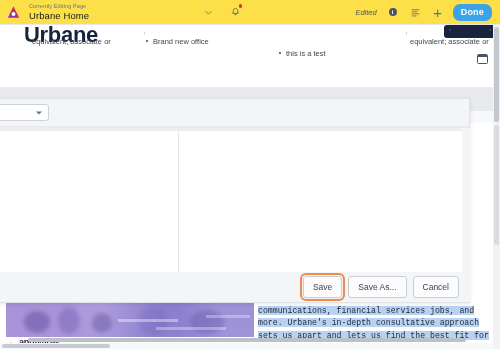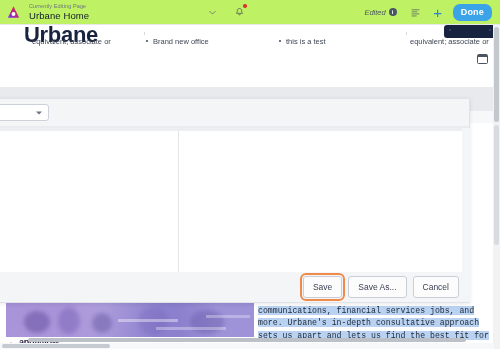--- a/index.html
+++ b/index.html
@@ -8,34 +8,34 @@
     overflow: hidden;
     font-family: "Liberation Sans", sans-serif;
     background: #ffffff;
     -webkit-font-smoothing: antialiased;
   }
   #app { position: relative; width: 500px; height: 349px; background: #f4f5f7; }
 
   
   .topbar {
     position: absolute; top: 0; left: 0; width: 500px; height: 25px;
-    background: #bef264; border-bottom: 1px solid #e6e8eb;
+    background: #fde047; border-bottom: 1px solid #e6e8eb;
     display: flex; align-items: center; padding: 0 6px; z-index: 40;
   }
   .brand-mark { width: 15px; height: 15px; flex: 0 0 15px; margin-right: 8px; position: relative; }
   .brand-mark svg { display: block; }
   .editing-block { display: flex; flex-direction: column; justify-content: center; line-height: 1; }
   .editing-kicker { font-size: 5.5px; color: #6b7280; letter-spacing: .1px; margin-bottom: 2px; }
   .editing-title { font-size: 9.5px; color: #111827; font-weight: 400; letter-spacing: .1px; }
   .topbar-spacer { flex: 1 1 auto; }
   .chev-btn { width: 18px; height: 18px; display: flex; align-items: center; justify-content: center; color: #6b7280; }
   .chev-btn svg { display: block; }
   .bell-btn { width: 20px; height: 20px; display: flex; align-items: center; justify-content: center; position: relative; margin-left: 8px; }
   .bell-dot { position: absolute; top: 2px; right: 3px; width: 3.5px; height: 3.5px; border-radius: 50%; background: #e03131; }
-  .edited-wrap { display: flex; align-items: center; gap: 3px; margin-right: 10px; }
+  .edited-wrap { display: flex; align-items: center; gap: 12px; margin-right: 10px; }
   .edited-label { font-size: 7.5px; color: #4b5563; font-style: italic; }
   .info-icon { width: 8px; height: 8px; border-radius: 50%; background: #4b5563; color: #fff;
     font-size: 6px; line-height: 8px; text-align: center; font-style: normal; font-weight: bold; }
   .icon-btn { width: 18px; height: 18px; display: flex; align-items: center; justify-content: center; color: #4b5563; margin-right: 4px; }
   .plus-btn { width: 18px; height: 18px; display: flex; align-items: center; justify-content: center; color: #2f7fd1; font-size: 15px; line-height: 1; font-weight: 300; margin-right: 6px; }
   .done-btn {
     height: 17px; min-width: 35px; padding: 0 8px; background: #3ba3e8; color: #fff;
     border: none; border-radius: 7px; font-size: 9px; font-weight: 700;
     font-family: "Liberation Sans", sans-serif; letter-spacing: .2px; cursor: pointer;
     display: flex; align-items: center; justify-content: center; margin-right: 2px;
@@ -62,21 +62,21 @@
   .hero-cta::after { right: 5px; }
 
   
   .bullets-row {
     position: absolute; top: 12px; left: 0; width: 500px; height: 18px;
     display: flex; align-items: flex-start;
   }
   .bcol { position: relative; font-size: 7.5px; color: #3f4654; line-height: 1.25; }
   .bcol-1 { width: 148px; padding-left: 32px; }
   .bcol-2 { width: 120px; padding-left: 5px; }
-  .bcol-3 { width: 112px; padding-left: 18px; }
+  .bcol-3 { width: 112px; padding-left: 18px; margin-top: 12px; }
   .bcol-4 { width: 120px; padding-left: 30px; }
   .bcol .dot { position: absolute; left: -7px; top: 2.5px; width: 2px; height: 2px; border-radius: 50%; background: #3f4654; }
   .tiny-tick { position: absolute; top: -5px; width: 5px; height: 3px; border-left: 1px solid #d6d9de; }
 
   
   .win-icon {
     position: absolute; top: 29px; left: 477px; width: 11px; height: 10px;
     border: 1.4px solid #4b5260; border-radius: 1.5px;
   }
   .win-icon::before { content: ""; position: absolute; top: 0; left: 0; right: 0; height: 2.2px; background: #4b5260; }

